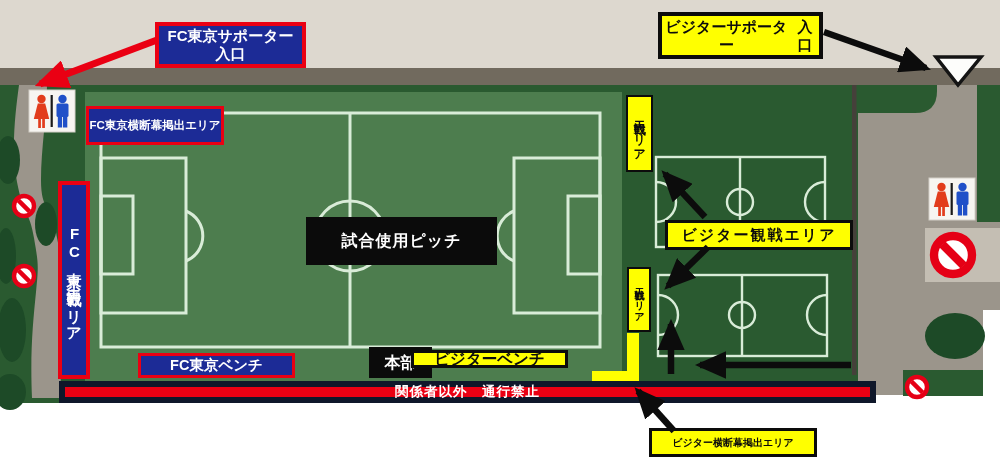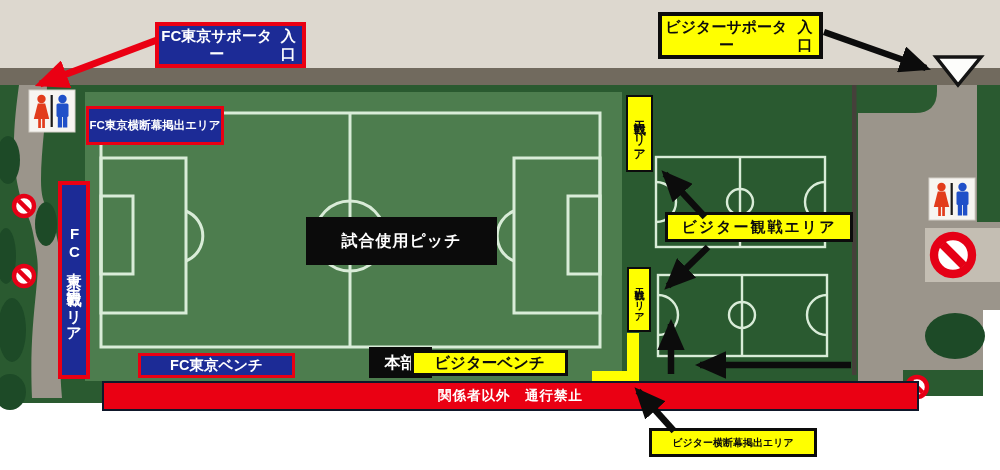--- a/index.html
+++ b/index.html
@@ -29,34 +29,34 @@
   .arrow{stroke:var(--ink);stroke-width:6.5;fill:none;}
   .arrow-red{stroke:var(--red);stroke-width:7;fill:none;}
   .ah{fill:var(--ink);} .ah-red{fill:var(--red);}
   
   .box{position:absolute;display:flex;align-items:center;justify-content:center;
        text-align:center;font-weight:bold;z-index:3;line-height:1.2;}
   .b-navy{background:var(--navy);color:#fff;border:4px solid var(--red);}
   .b-yellow{background:var(--yellow);color:var(--ink);border:3px solid var(--ink);}
   .b-black{background:#0b0b0b;color:#fff;margin-left:48px;}
   .vtext{writing-mode:vertical-rl;text-orientation:upright;}
-  .fc-entrance{left:155px;top:22px;width:151px;height:46px;font-size:15px;flex-direction:row;}
+  .fc-entrance{left:155px;top:22px;width:151px;height:46px;font-size:15px;flex-direction:column;}
   .v-entrance{left:658px;top:12px;width:165px;height:47px;font-size:15px;flex-direction:row;border-width:4px;}
   .fc-banner{left:86px;top:106px;width:138px;height:39px;font-size:11.5px;border-width:3px;}
   .fc-watch{left:58px;top:181px;width:32px;height:198px;font-size:15px;letter-spacing:1px;}
   .pitch-label{left:258px;top:217px;width:191px;height:48px;font-size:16px;letter-spacing:1px;}
   .fc-bench{left:138px;top:353px;width:157px;height:25px;font-size:14.5px;border-width:3px;}
   .hq{left:321px;top:347px;width:63px;height:31px;font-size:16px;}
-  .v-bench{left:411px;top:350px;width:157px;height:26px;font-size:15.5px;}
+  .v-bench{left:411px;top:350px;width:157px;height:18px;font-size:15.5px;}
   .watch-up{left:626px;top:95px;width:27px;height:77px;font-size:12px;border-width:2.5px;}
   .watch-low{left:627px;top:267px;width:24px;height:65px;font-size:10px;border-width:2px;}
-  .v-watch{left:665px;top:212px;width:188px;height:30px;font-size:15px;letter-spacing:2px;}
+  .v-watch{left:665px;top:220px;width:188px;height:30px;font-size:15px;letter-spacing:2px;}
   .v-banner{left:649px;top:428px;width:168px;height:29px;font-size:10px;border-width:3.5px;}
-  .restricted{left:59px;top:381px;width:817px;height:30px;background:var(--red);
-              border:2px solid #0f172a;color:#fff;font-size:13.5px;letter-spacing:1px;margin-left:43px;}
+  .restricted{left:59px;top:381px;width:817px;height:22px;background:var(--red);
+              border:6px solid #0f172a;color:#fff;font-size:13.5px;letter-spacing:1px;}
 </style>
 </head>
 <body>
 
 <div id="stage">
 
   <div class="abs bg-beige"></div>
   <div class="abs bg-bar"></div>
   <div class="abs bg-green"></div>
   <div class="abs bg-gray"></div>

